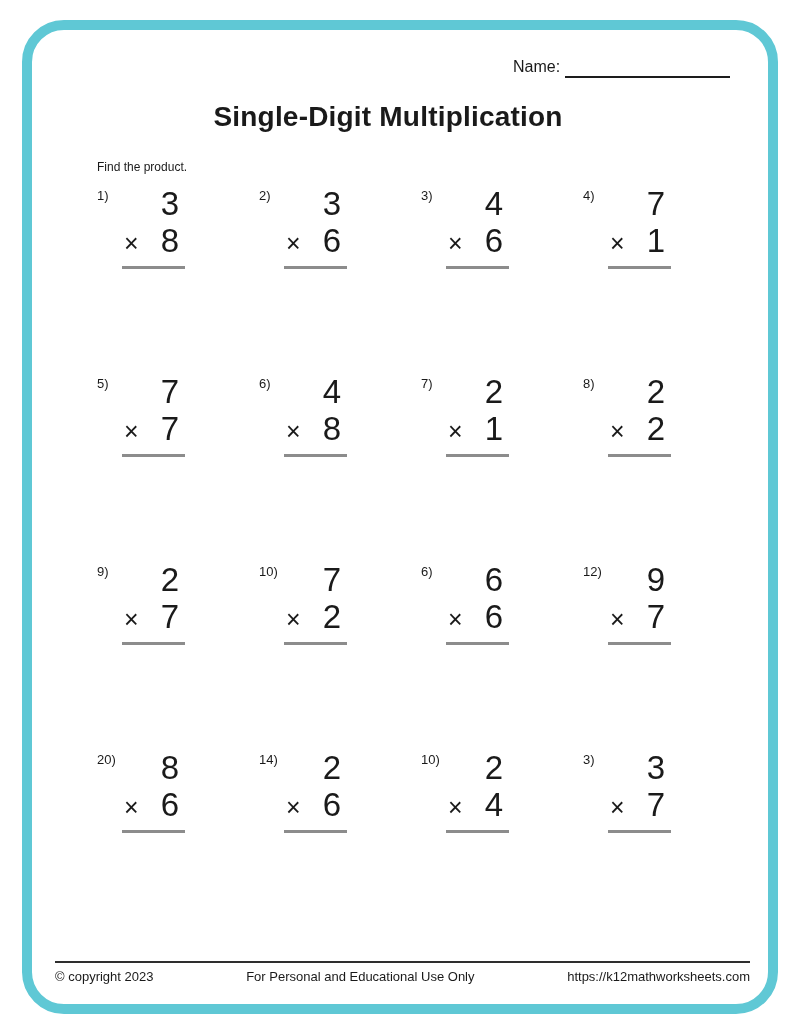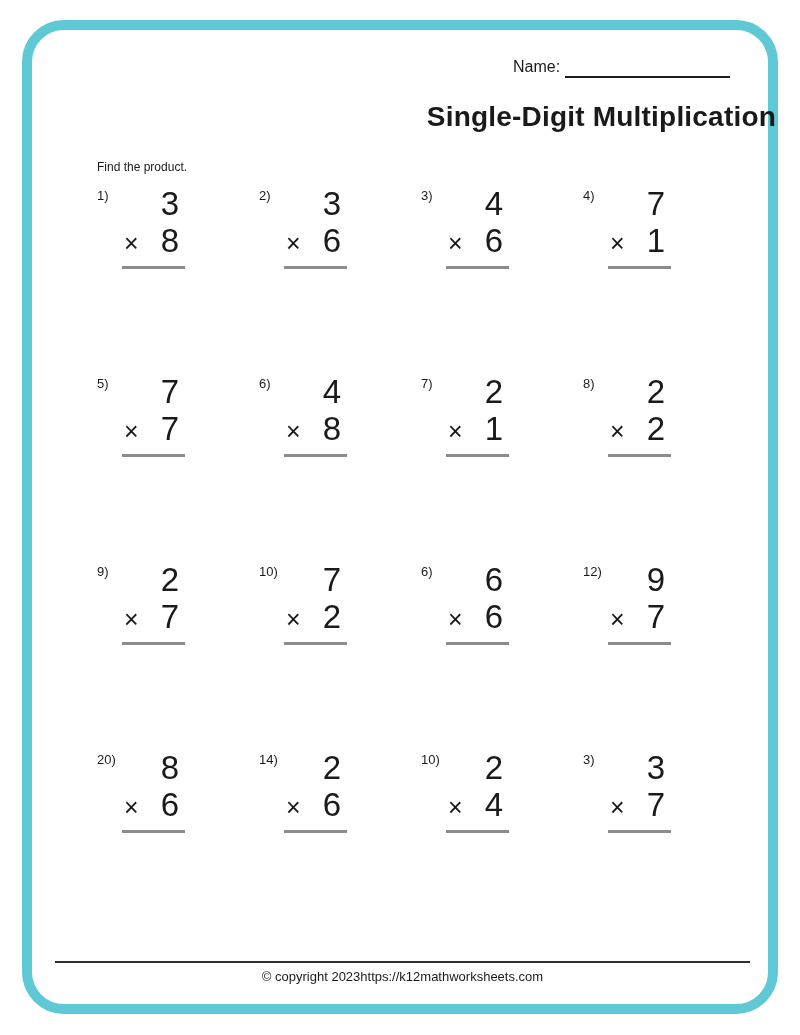--- a/index.html
+++ b/index.html
@@ -20,21 +20,21 @@
     position:absolute; top:58px; left:513px;
     display:flex; align-items:flex-start;
     font-size:16px;
   }
   .name-line {
     width:165px; height:20px; margin-left:5px;
     border-bottom:2px solid #1d1d1d;
   }
   .title {
     position:absolute; top:101px; left:0; width:776px;
-    text-align:right; font-size:28px; font-weight:bold;
+    text-align:center; font-size:28px; font-weight:bold;
     letter-spacing:0.2px;
   }
   .instruction {
     position:absolute; top:160px; left:97px;
     font-size:12px;
   }
   .grid {
     position:absolute; left:97px; top:186px;
     display:grid;
     grid-template-columns:repeat(4,162px);
@@ -59,21 +59,21 @@
   .ans-line {
     height:0; margin-top:4px;
     border-bottom:3px solid var(--answer-line,#8c8c8c);
   }
   .footer-rule {
     position:absolute; left:55px; top:961px; width:695px;
     border-top:2px solid #2e2e2e;
   }
   .footer {
     position:absolute; left:55px; top:969px; width:695px;
-    display:flex; justify-content:center; align-items:baseline;
+    display:flex; justify-content:space-between; align-items:baseline;
     font-size:13px;
   }
 </style>
 </head>
 <body>
 
 <div class="frame"></div>
 
 <div class="name-row">
   <span>Name:</span>
@@ -276,14 +276,15 @@
       </div>
       <div class="ans-line"></div>
     </div>
   </div>
 
 </div>
 
 <div class="footer-rule"></div>
 <div class="footer">
   <span>© copyright 2023</span>
+  <span>For Personal and Educational Use Only</span>
   <span>https://k12mathworksheets.com</span>
 </div>
 
 </body></html>

